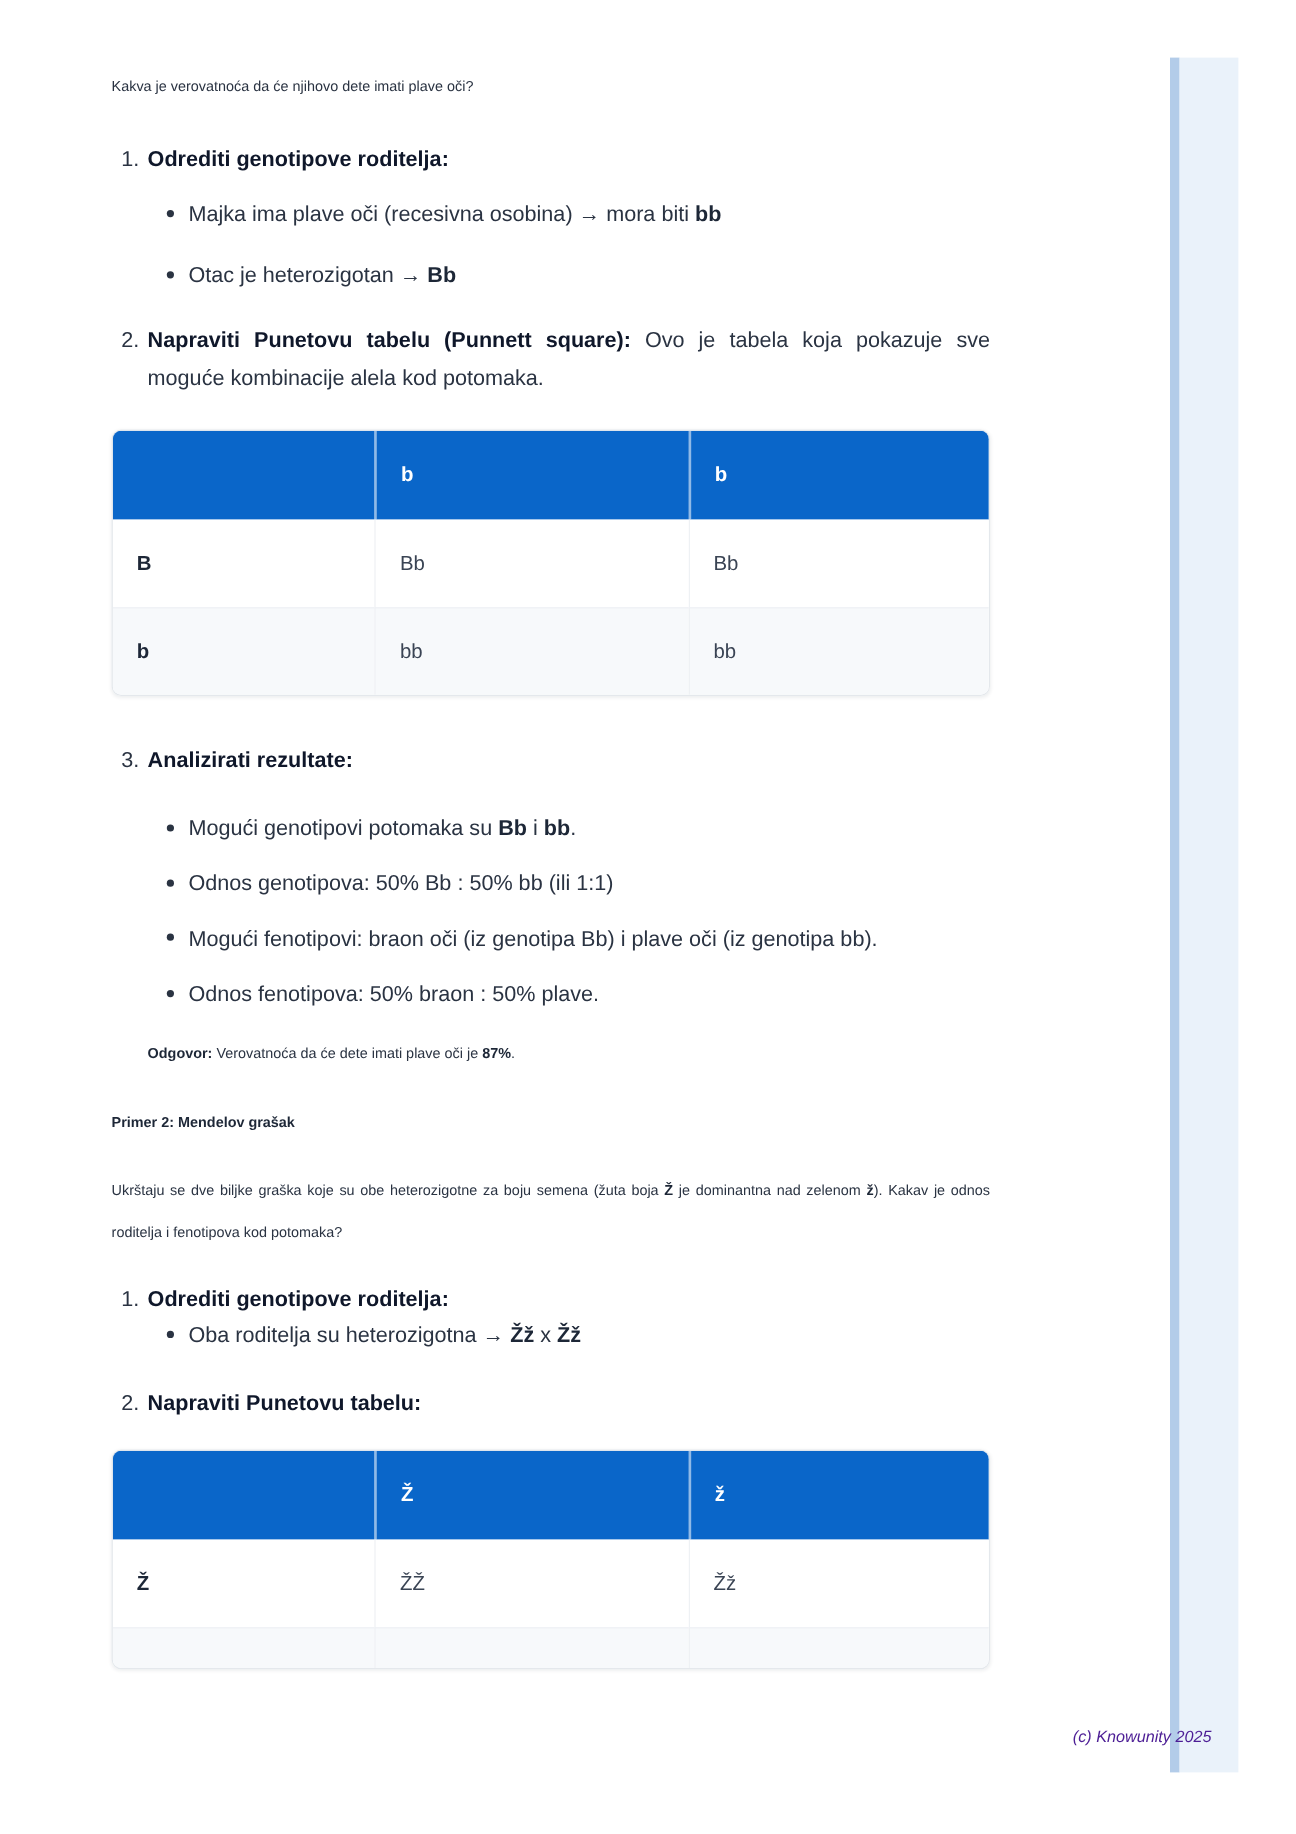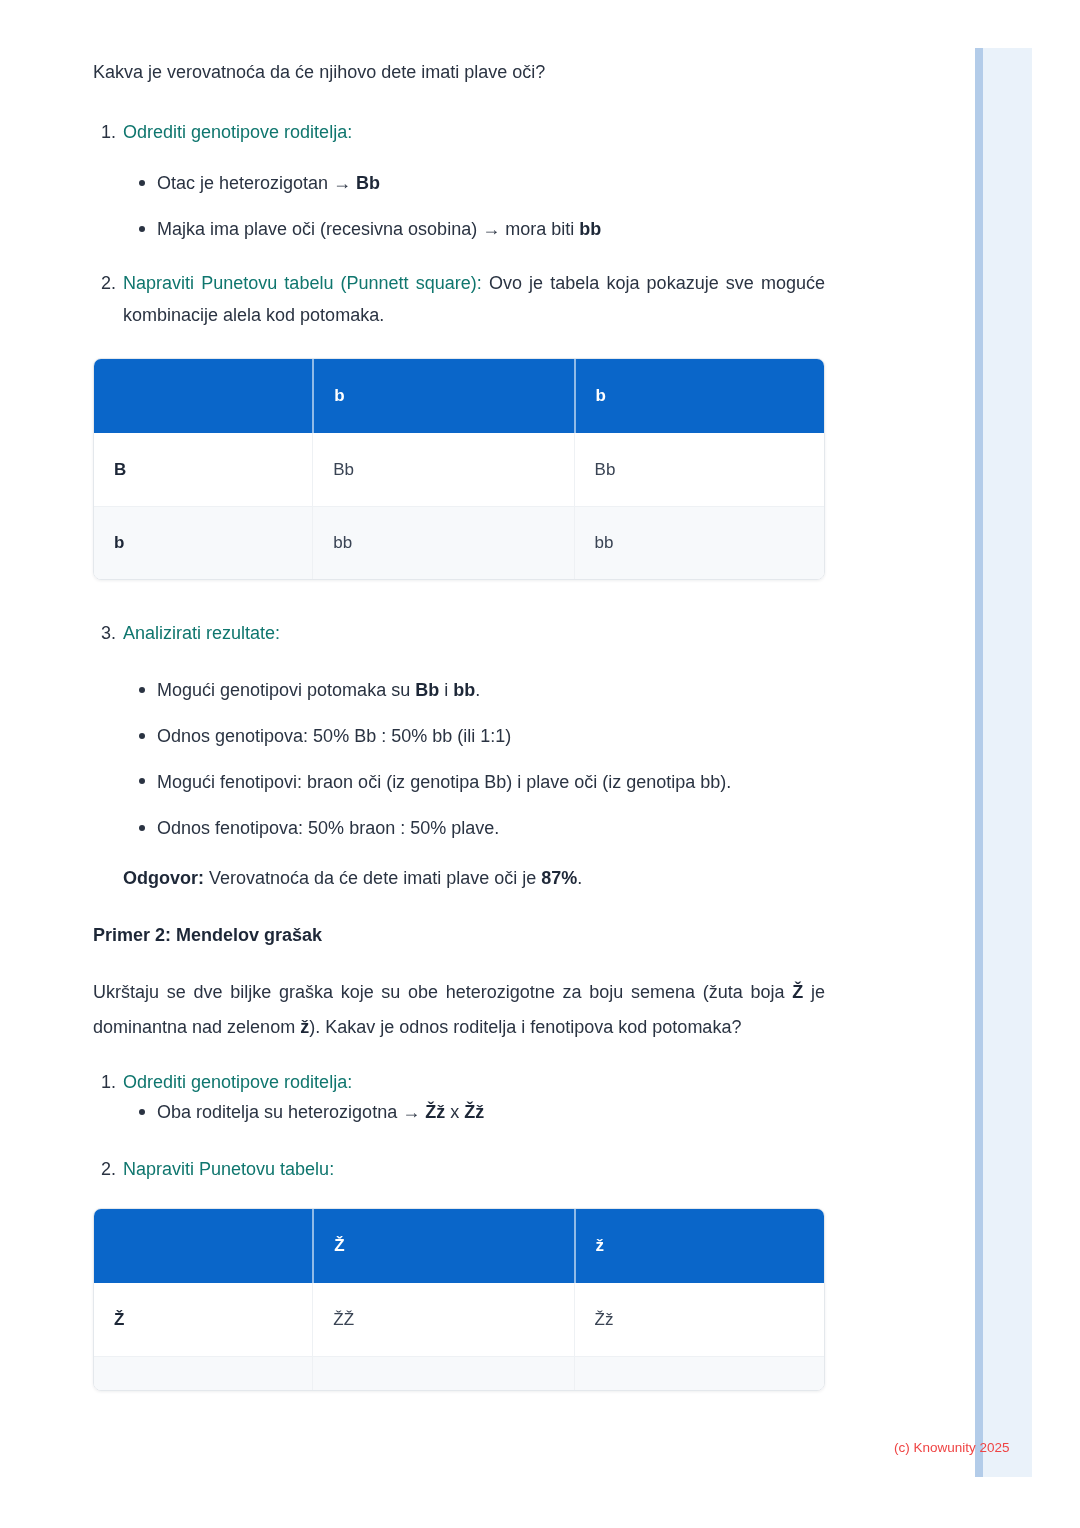--- a/index.html
+++ b/index.html
@@ -11,25 +11,25 @@
     color: #2a3342;
     position: relative;
     overflow: hidden;
   }
   .content {
     position: absolute;
     left: 93px; top: 0;
     width: 732px;
     padding-top: 57px;
   }
-  .line { font-size: 18px; line-height: 30px; margin: 0; }
+  .line { font-size: 12px; line-height: 30px; margin: 0; }
   .bold { font-weight: 700; color: #1d2737; }
   .num-item { position: relative; padding-left: 30px; font-size: 18px; line-height: 30px; }
   .num-item .num { position: absolute; left: 8px; top: 0; font-weight: 400; color: #2a3342; }
-  .num-item .title { font-weight: 400; color: #0f766e; }
+  .num-item .title { font-weight: 700; color: #0f172a; }
   .bullet-item { position: relative; padding-left: 64px; font-size: 18px; line-height: 30px; }
   .bullet-item .dot {
     position: absolute; left: 46px; top: 12px;
     width: 6px; height: 6px; border-radius: 50%;
     background: #2a3342;
   }
   .justify { text-align: justify; }
   .para2 { line-height: 32px; }
   .bigpara { line-height: 35px; }
 
@@ -66,41 +66,41 @@
     width: 8px; height: 1429px;
     background: var(--thumb, #b3cce9);
   }
   .scroll-panel {
     position: absolute; left: 983px; top: 48px;
     width: 49px; height: 1429px;
     background: var(--track, #eaf2fa);
   }
   .footer {
     position: absolute; left: 894px; top: 1440px;
-    font-size: 13.5px; color: #ef4444;
-    z-index: 3; white-space: nowrap;
+    font-size: 13.5px; color: #4c1d95;
+    z-index: 3; white-space: nowrap; font-style: italic;
   }
 </style>
 </head>
 <body>
 
 <div class="content">
 
   <div class="line" style="margin-top:0;">Kakva je verovatnoća da će njihovo dete imati plave oči?</div>
 
   <div class="num-item" style="margin-top:30px;">
     <span class="num">1.</span><span class="title">Odrediti genotipove roditelja:</span>
   </div>
 
+  <div class="bullet-item" style="margin-top:16px;">
+    <span class="dot"></span><span>Majka ima plave oči (recesivna osobina) → mora biti </span><strong class="bold">bb</strong>
+  </div>
+
   <div class="bullet-item" style="margin-top:21px;">
     <span class="dot"></span><span>Otac je heterozigotan → </span><strong class="bold">Bb</strong>
-  </div>
-
-  <div class="bullet-item" style="margin-top:16px;">
-    <span class="dot"></span><span>Majka ima plave oči (recesivna osobina) → mora biti </span><strong class="bold">bb</strong>
   </div>
 
   <div class="num-item para2 justify" style="margin-top:23px;">
     <span class="num">2.</span><span class="title">Napraviti Punetovu tabelu (Punnett square):</span><span> Ovo je tabela koja pokazuje sve moguće kombinacije alela kod potomaka.</span>
   </div>
 
   <table class="punnett" style="margin-top:27px;">
     <colgroup>
         <col style="width:29.9%">
         <col style="width:35.8%">

